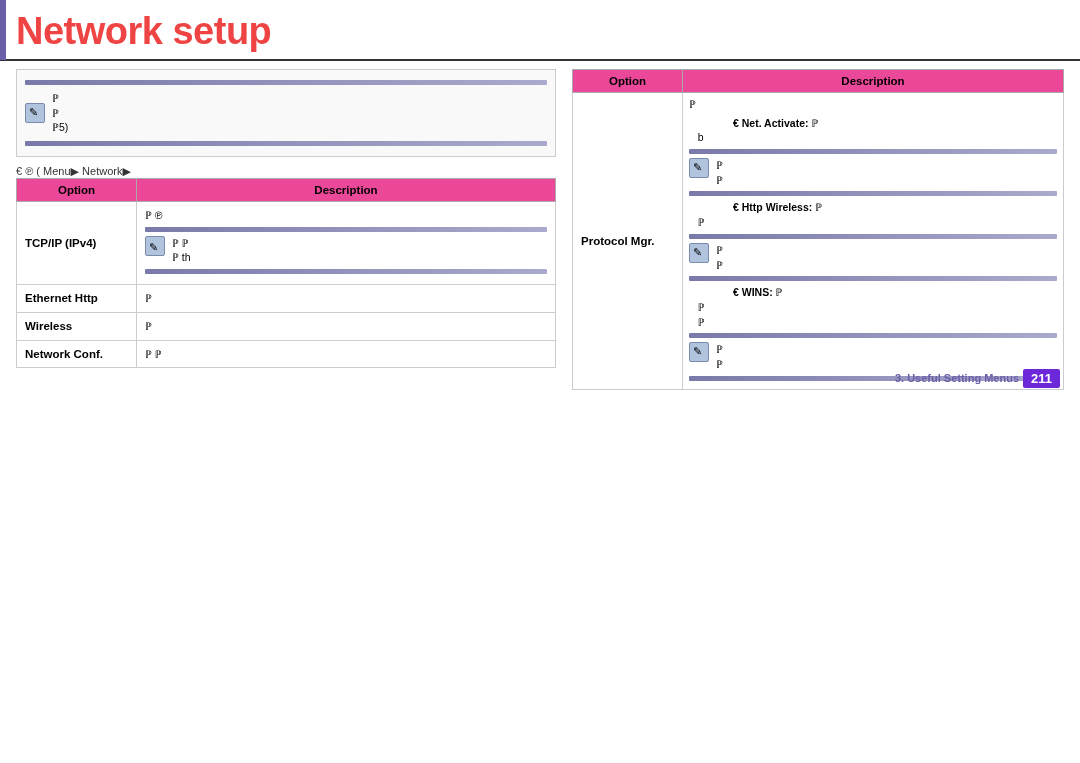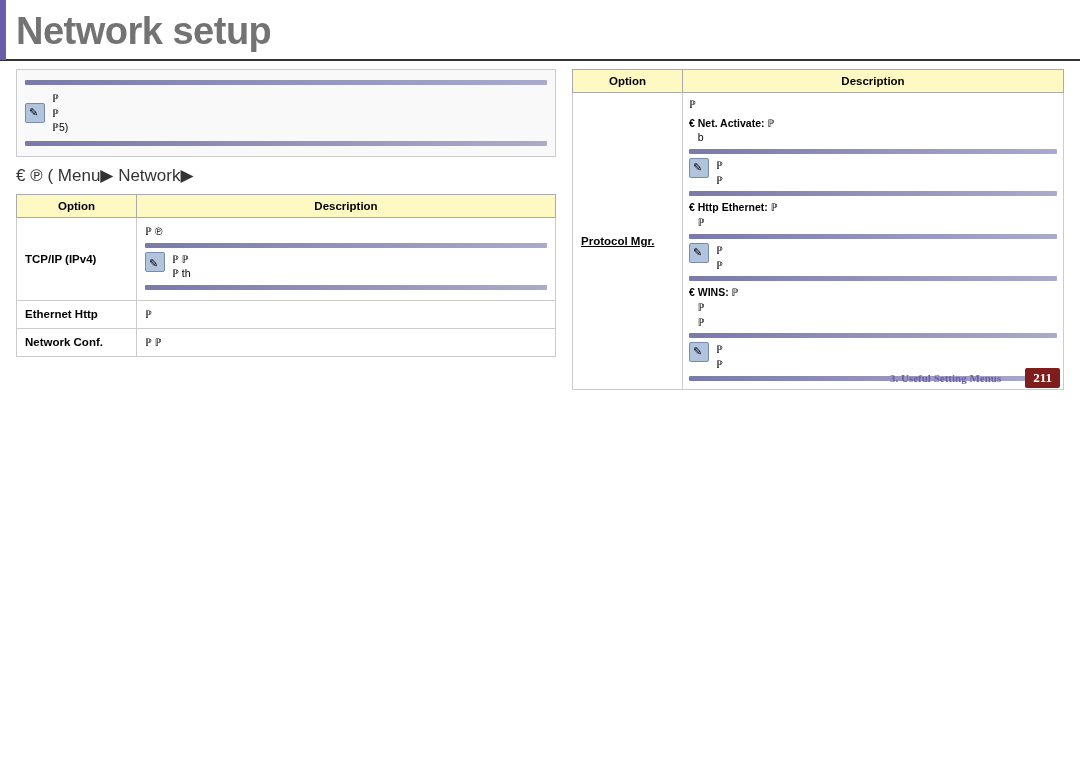--- a/index.html
+++ b/index.html
@@ -13,21 +13,21 @@
     }
 
     .page-header {
       padding: 10px 16px 6px 16px;
       border-bottom: 2px solid #333;
     }
 
     .page-title {
       font-size: 38px;
       font-weight: 900;
-      color: #737373;
+      color: #ef4444;
       letter-spacing: -0.5px;
     }
 
     .accent-bar {
       width: 6px;
       background: #6b5ea8;
       position: absolute;
       left: 0;
       top: 0;
       height: 60px;
@@ -53,34 +53,33 @@
     
     .info-box {
       border: 1px solid #ccc;
       background: #f9f9f9;
       margin-bottom: 8px;
       padding: 6px 8px;
       font-size: 11px;
     }
 
     .nav-path {
-      font-size: 17px;
-      margin-bottom: 8px;
+      font-size: 11px;
       color: #333;
     }
 
     
     table {
       width: 100%;
       border-collapse: collapse;
       font-size: 11.5px;
     }
 
     thead th {
-      background: #fef9c3;
+      background: #ec4899;
       border: 1px solid #aaa;
       padding: 5px 8px;
       font-weight: bold;
       text-align: center;
     }
 
     thead th:first-child {
       text-align: center;
     }
 
@@ -137,57 +136,56 @@
       margin: 2px 0;
     }
 
     .desc-text {
       font-size: 10.5px;
       line-height: 1.4;
     }
 
     .highlight-text {
       font-weight: bold;
+      margin-left: 44px;
     }
 
     
     .page-footer {
       position: absolute;
       bottom: 10px;
       right: 20px;
       display: flex;
       align-items: center;
-      gap: 24px;
+      gap: 4px;
       font-size: 11px;
-      font-family: Liberation Serif, serif;
     }
 
     .footer-text {
       color: #6b5ea8;
       font-weight: bold;
     }
 
     .footer-page {
-      background: #7f1d1d;
+      background: #6d28d9;
       color: #fff;
       font-weight: bold;
       font-size: 13px;
       padding: 2px 8px;
       border-radius: 2px;
     }
 
     .right-table-wrap {
       margin-top: 0;
     }
 
     .protocol-cell {
       font-weight: bold;
       vertical-align: middle;
       width: 110px;
-      text-decoration: underline;
     }
 
     .protocol-desc-cell {
       padding: 4px 6px;
     }
 
     .sub-section {
       margin-bottom: 4px;
     }
   </style>
@@ -239,20 +237,26 @@
                 <div class="mini-bar"></div>
               </td>
             </tr>
             <tr>
               <td class="option-cell">Ethernet Http</td>
               <td class="desc-cell">
                 <div class="desc-text">ℙ</div>
               </td>
             </tr>
             <tr>
+              <td class="option-cell">Wireless</td>
+              <td class="desc-cell">
+                <div class="desc-text">ℙ</div>
+              </td>
+            </tr>
+            <tr>
               <td class="option-cell">Network Conf.</td>
               <td class="desc-cell">
                 <div class="desc-text">ℙ ℙ</div>
               </td>
             </tr>
           </tbody>
       </table>
     </div>
 
     <div class="right-col">
@@ -278,21 +282,21 @@
                 </div>
 
                 <div class="mini-bar"></div>
                 <div class="desc-row sub-section">
                   <span class="mini-icon"></span>
                   <span class="desc-text">ℙ<br>ℙ</span>
                 </div>
                 <div class="mini-bar"></div>
 
                 <div class="sub-section">
-                  <span class="desc-text"><span class="highlight-text">€  Http Ethernet:</span> ℙ<br>&nbsp;&nbsp;&nbsp;ℙ</span>
+                  <span class="desc-text"><span class="highlight-text">€  Http Wireless:</span> ℙ<br>&nbsp;&nbsp;&nbsp;ℙ</span>
                 </div>
 
                 <div class="mini-bar"></div>
                 <div class="desc-row sub-section">
                   <span class="mini-icon"></span>
                   <span class="desc-text">ℙ<br>ℙ</span>
                 </div>
                 <div class="mini-bar"></div>
 
                 <div class="sub-section">

